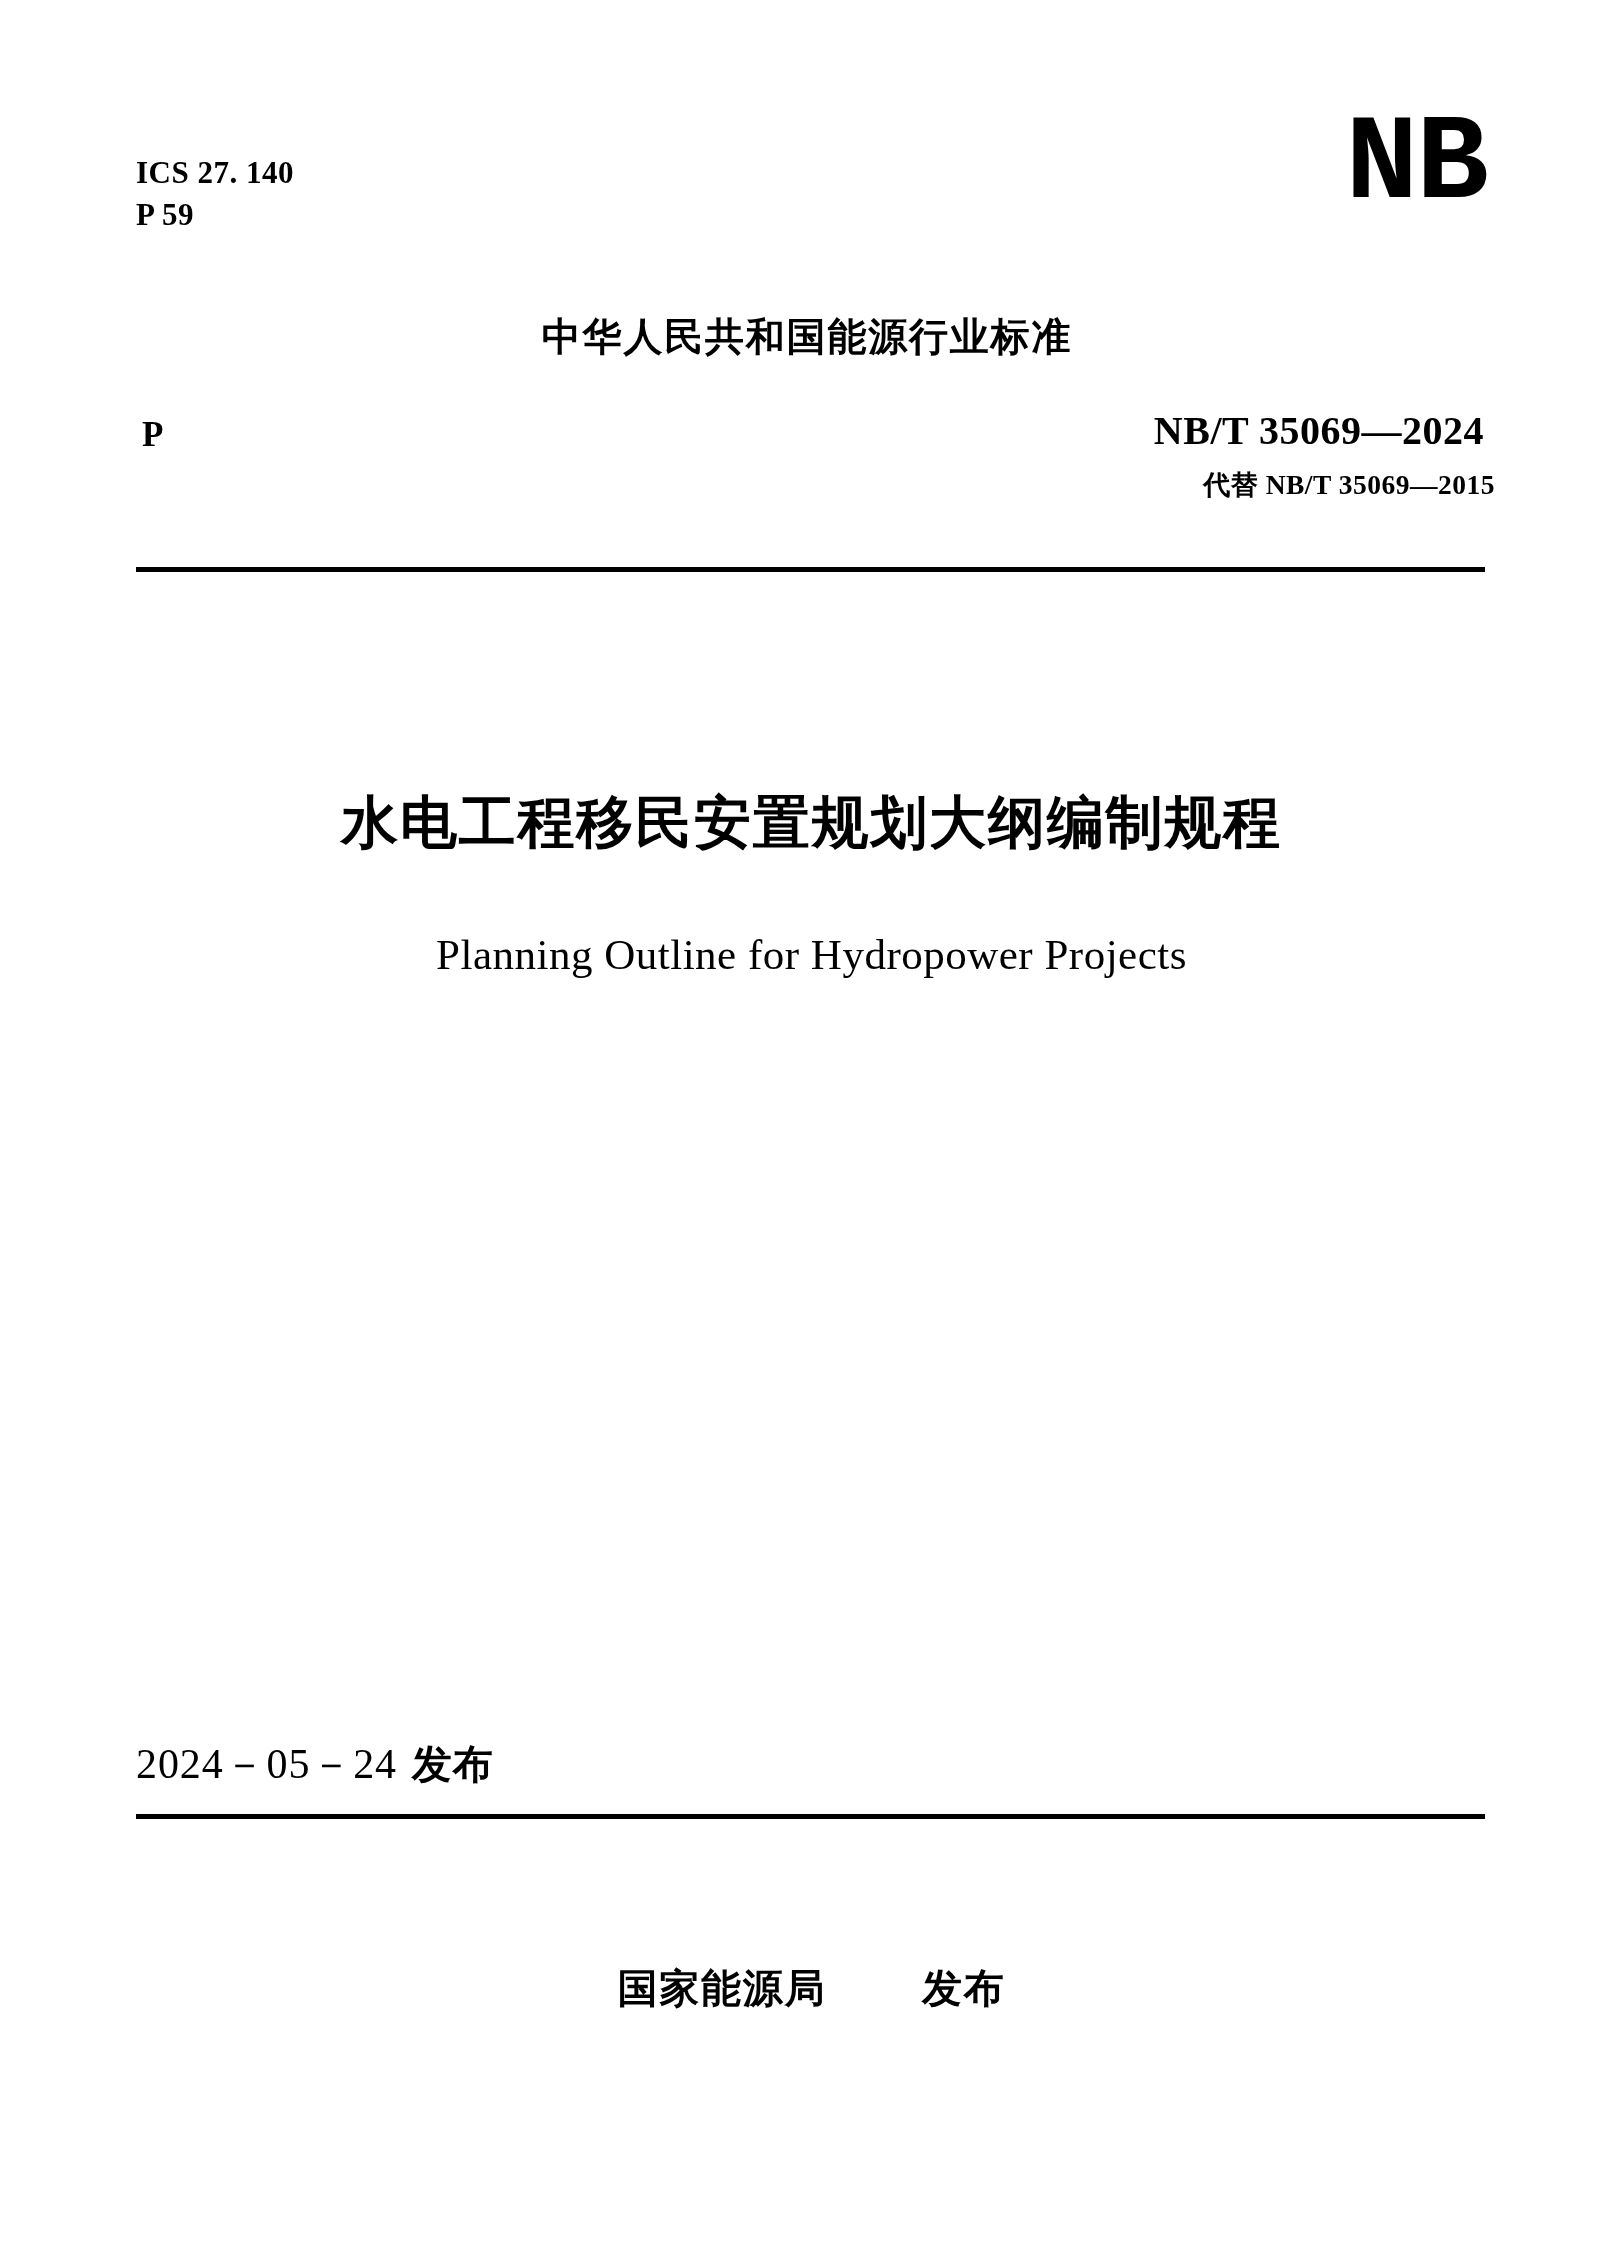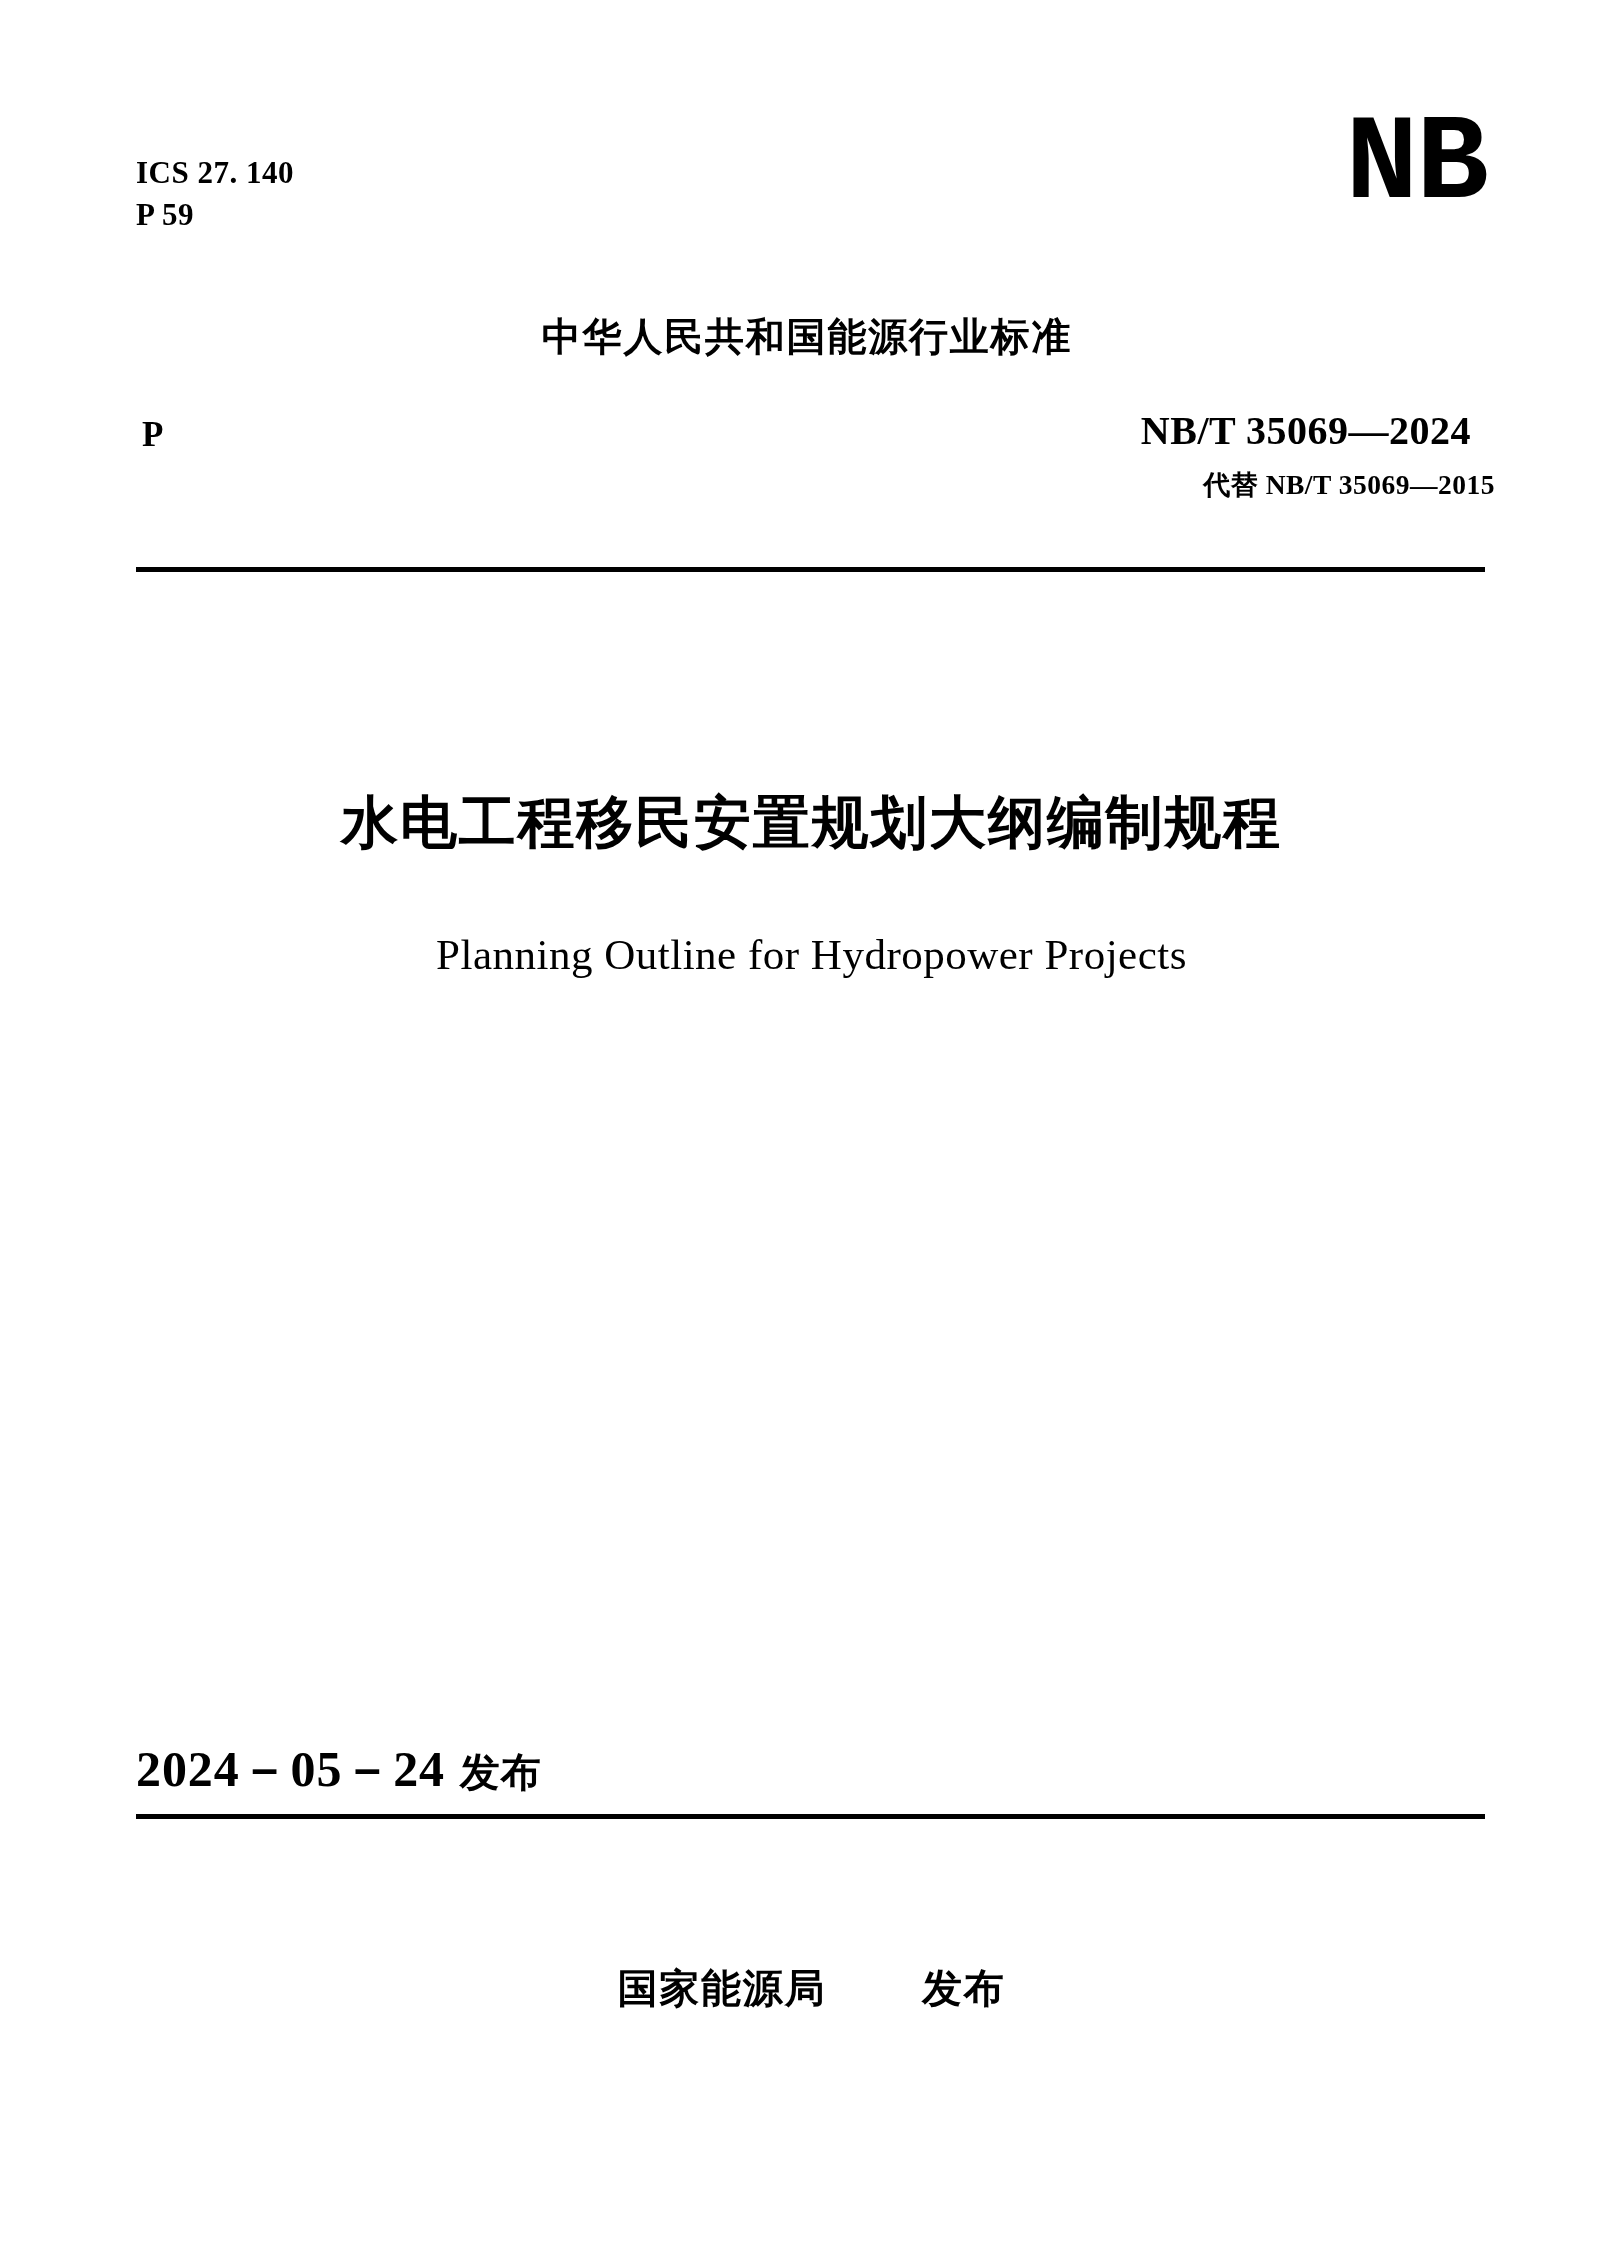--- a/index.html
+++ b/index.html
@@ -66,21 +66,21 @@
     position: absolute;
     left: 142px;
     top: 415px;
     font-family: "Liberation Serif", serif;
     font-weight: bold;
     font-size: 35px;
   }
 
   .std-number {
     position: absolute;
-    right: 152px;
+    right: 139px;
     top: 407px;
     text-align: right;
     font-family: "Liberation Serif", serif;
     font-weight: bold;
     font-size: 40px;
     letter-spacing: 0.5px;
   }
 
   .replaces {
     position: absolute;
@@ -145,22 +145,22 @@
     display: flex;
     justify-content: space-between;
     align-items: baseline;
     font-family: "DejaVu Sans", "Liberation Sans", sans-serif;
     font-weight: bold;
     font-size: 40px;
     letter-spacing: 0.9px;
   }
   .dates .num {
     font-family: "Liberation Serif", serif;
-    font-weight: bold;
-    font-size: 50px;
+    font-weight: normal;
+    font-size: 42px;
   }
 
   .rule-bottom {
     position: absolute;
     left: 136px;
     top: 1814px;
     width: 1349px;
     height: 4.6px;
     background: #000000;
   }

